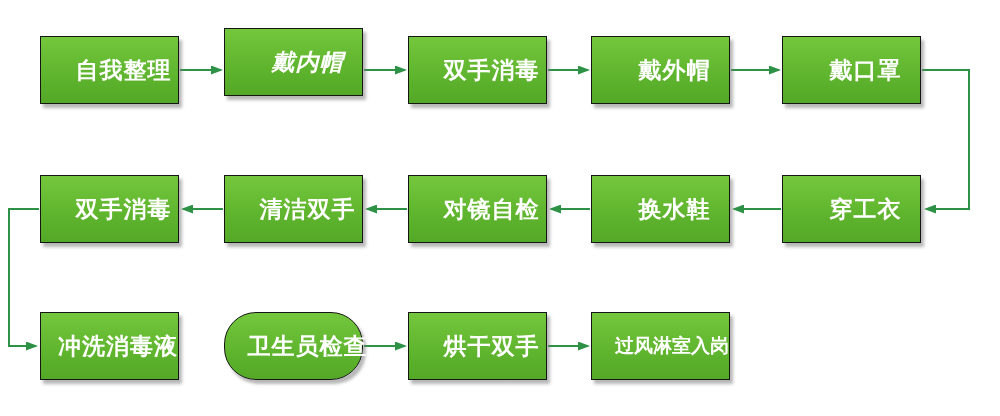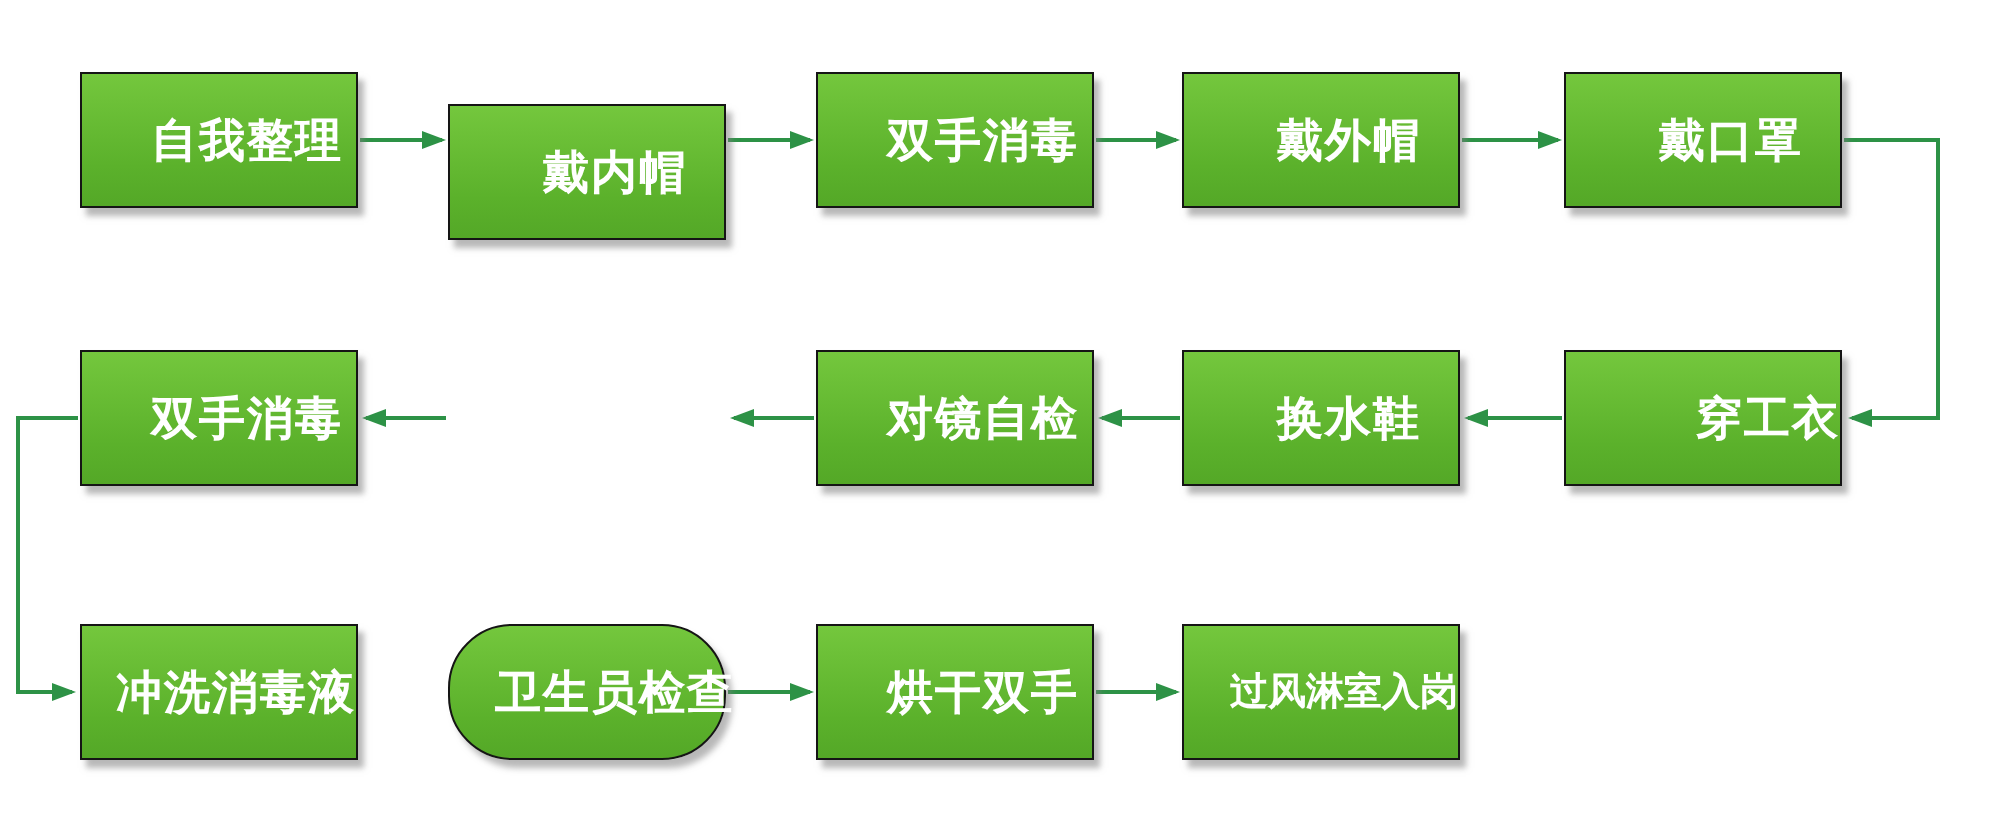--- a/index.html
+++ b/index.html
@@ -82,41 +82,44 @@
 
     <path d="M 39 209 H 9 V 346 H 36" marker-end="url(#ah)"></path>
 
     <line x1="364" y1="346" x2="405" y2="346" marker-end="url(#ah)"></line>
     <line x1="548" y1="346" x2="588" y2="346" marker-end="url(#ah)"></line>
   </svg>
 
   <div class="node" style="left:40px;top:36px;">
     <span class="label">自我整理</span>
   </div>
-  <div class="node" style="left:224px;top:52px;">
+  <div class="node" style="left:224px;top:28px;font-style:italic;">
     <span class="label">戴内帽</span>
   </div>
   <div class="node" style="left:408px;top:36px;">
     <span class="label">双手消毒</span>
   </div>
   <div class="node" style="left:591px;top:36px;">
     <span class="label">戴外帽</span>
   </div>
   <div class="node" style="left:782px;top:36px;">
     <span class="label">戴口罩</span>
   </div>
 
-  <div class="node" style="left:782px;top:175px;justify-content:flex-end;">
+  <div class="node" style="left:782px;top:175px;">
     <span class="label">穿工衣</span>
   </div>
   <div class="node" style="left:591px;top:175px;">
     <span class="label">换水鞋</span>
   </div>
   <div class="node" style="left:408px;top:175px;">
     <span class="label">对镜自检</span>
+  </div>
+  <div class="node" style="left:224px;top:175px;">
+    <span class="label">清洁双手</span>
   </div>
   <div class="node" style="left:40px;top:175px;">
     <span class="label">双手消毒</span>
   </div>
 
   <div class="node" style="left:40px;top:312px;justify-content:flex-end;">
     <span class="label">冲洗消毒液</span>
   </div>
   <div class="node" style="left:224px;top:312px;border-radius:32px;">
     <span class="label">卫生员检查</span>

